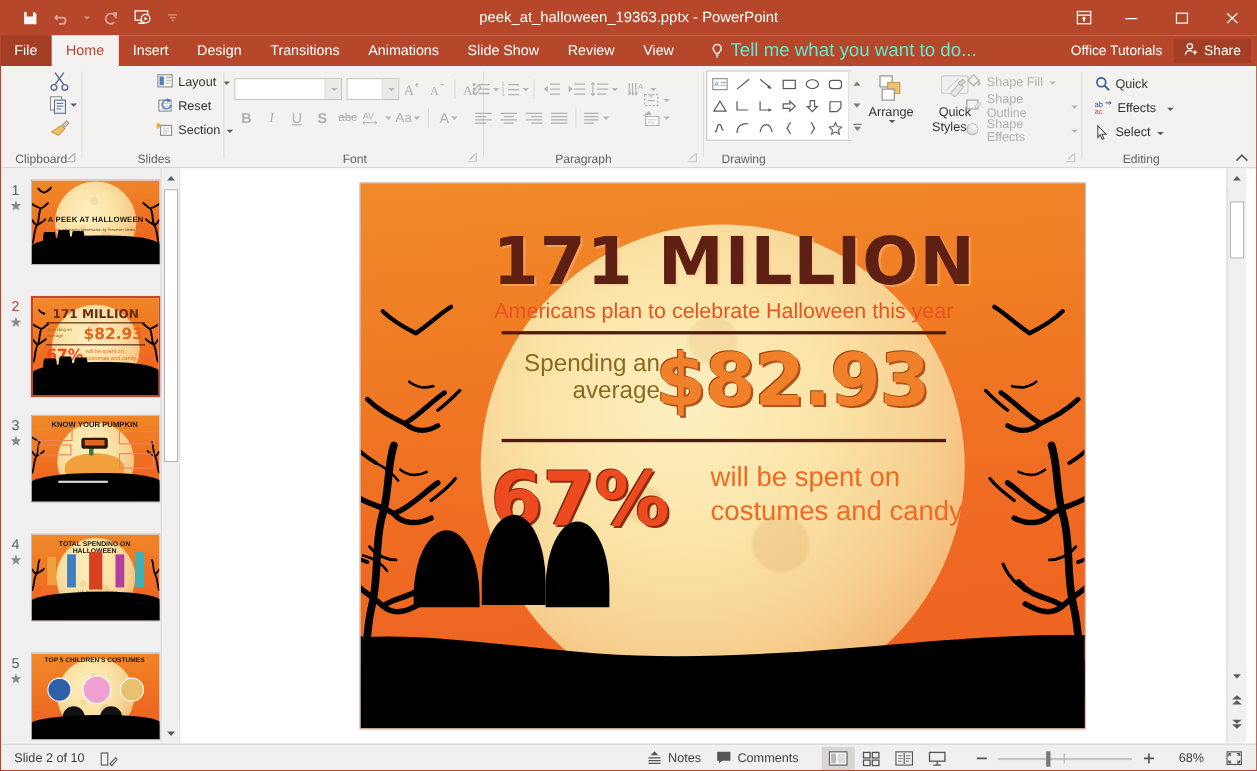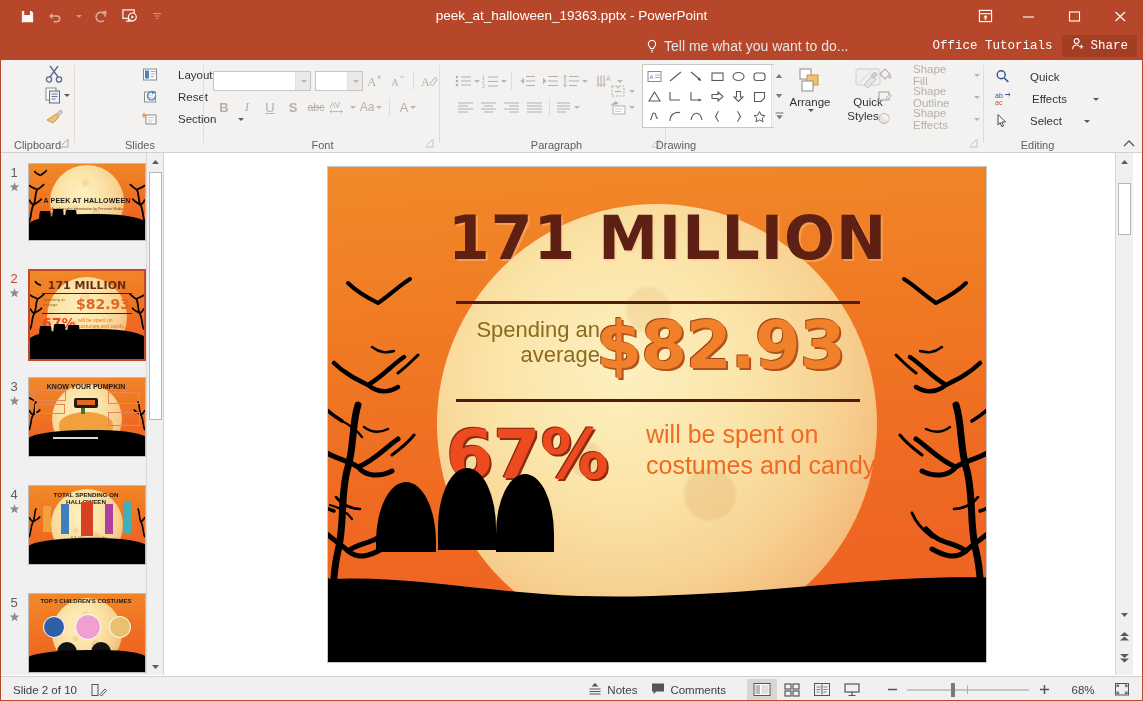--- a/index.html
+++ b/index.html
@@ -24,40 +24,40 @@
   .wctrls{position:absolute;right:0;top:0;height:32px;display:flex;align-items:center;}
   .wbtn{width:46px;height:32px;display:flex;align-items:center;justify-content:center;color:#fff;}
   .wbtn.ribopt{width:40px;}
 
   
   .tabrow{position:absolute;left:0;top:32px;width:1143px;height:28px;background:#b7472a;}
   .tabs{position:absolute;left:0;top:0;display:flex;height:28px;align-items:flex-end;}
   .tab{height:28px;line-height:28px;padding:0 13px;color:#fff;font-size:13px;cursor:default;}
   .tab.active{background:#f3f2f1;color:#b7472a;}
   .tab.file{background:#a33d23;}
-  .tellme{position:absolute;left:640px;top:0;height:28px;line-height:28px;color:#e5e5e5;
-    font-size:14px;display:flex;align-items:center;gap:6px;padding:0 6px;}
+  .tellme{position:absolute;left:640px;top:0;height:28px;line-height:28px;color:#5eead4;
+    font-size:17px;display:flex;align-items:center;gap:6px;padding:0 6px;}
   .tellme .bulb{display:flex;align-items:center;}
-  .tbr-right{position:absolute;right:4px;top:0;height:28px;display:flex;align-items:center;gap:0;font-family:Liberation Mono, monospace;}
+  .tbr-right{position:absolute;right:4px;top:0;height:28px;display:flex;align-items:center;gap:0;}
   .officetut{color:#fff;font-size:12.5px;padding:0 10px;height:28px;line-height:28px;}
   .sharebtn{display:flex;align-items:center;gap:5px;color:#fff;font-size:12.5px;
     background:#a33d23;height:22px;padding:0 9px;border-radius:1px;margin-right:2px;}
 
   
   .ribbon{position:absolute;left:0;top:60px;width:1143px;height:92px;background:#f3f2f1;
     border-bottom:1px solid #d4d0cd;}
   .grp{position:absolute;top:0;height:92px;}
   .grp .glabel{position:absolute;bottom:1px;width:100%;text-align:center;font-size:11px;color:#5f5f5f;}
   .grp .gdiv{position:absolute;right:0;top:5px;width:1px;height:78px;background:#dfdcd9;}
   .dlg{position:absolute;bottom:3px;right:4px;width:12px;height:12px;opacity:.7;}
 
   .bigbtn{display:flex;flex-direction:column;align-items:center;justify-content:flex-start;
     width:56px;padding-top:4px;cursor:default;}
   .bigbtn .blabel{font-size:11.5px;color:#333;text-align:center;line-height:13px;margin-top:1px;}
-  .smbtn{display:flex;align-items:center;gap:20px;height:22px;padding:0 4px;cursor:default;font-size:11.5px;color:#333;}
+  .smbtn{display:flex;align-items:center;gap:4px;height:22px;padding:0 4px;cursor:default;font-size:11.5px;color:#333;}
   .smbtn.dis,.dis{color:#b3b0ad;}
   .caret{display:inline-block;width:0;height:0;border-left:3.5px solid transparent;
     border-right:3.5px solid transparent;border-top:3.5px solid #5a5a5a;margin-left:2px;}
   .caret.dim{border-top-color:#b9b6b3;}
   .iconbox{display:flex;align-items:center;justify-content:center;}
 
   
   .ctlrow{display:flex;align-items:center;gap:1px;}
   .combo{height:20px;border:1px solid #c8c6c4;background:#fff;display:flex;align-items:center;
     justify-content:flex-end;box-sizing:border-box;}
@@ -215,20 +215,31 @@
       </div>
       <div class="wbtn close">
         <svg width="13" height="11" viewBox="0 0 13 11">
             <path d="M1.5 1 11 10M11 1 1.5 10" stroke="#fff" stroke-width="1.15"></path>
           </svg>
       </div>
     </div>
   </div>
 
   <div class="tabrow">
+    <div class="tabs">
+      <div class="tab file">File</div>
+      <div class="tab active">Home</div>
+      <div class="tab">Insert</div>
+      <div class="tab">Design</div>
+      <div class="tab">Transitions</div>
+      <div class="tab">Animations</div>
+      <div class="tab">Slide Show</div>
+      <div class="tab">Review</div>
+      <div class="tab">View</div>
+    </div>
 
     <div class="tellme">
       <span class="bulb">
         <svg width="12" height="15" viewBox="0 0 12 15">
             <path d="M6 1.3a3.7 3.7 0 0 1 2.4 6.5c-.6.6-.9 1-.9 1.7h-3c0-.7-.3-1.1-.9-1.7A3.7 3.7 0 0 1 6 1.3z" fill="none" stroke="#fff" stroke-width="1.1"></path>
             <path d="M4.8 11.2h2.4M5.2 13h1.6" stroke="#fff" stroke-width="1.1"></path>
           </svg>
       </span>
       <span>Tell me what you want to do...</span>
     </div>
@@ -390,21 +401,21 @@
       <div class="glabel">Font</div>
       <div class="dlg">
         <svg width="10" height="10" viewBox="0 0 10 10">
             <path d="M1 9h8V1" fill="none" stroke="#b0aeac" stroke-width="1"></path>
             <path d="M8 2 3 7" stroke="#b0aeac" stroke-width="1"></path>
           </svg>
       </div>
       <div class="gdiv"></div>
     </div>
 
-    <div class="grp" style="left:447px;width:219px;">
+    <div class="grp" style="left:421px;width:219px;">
       <div class="ctlrow" style="position:absolute;left:7px;top:10px;">
         <div class="tinybtn dis" style="width:26px;">
           <svg width="17" height="14" viewBox="0 0 17 14">
               <circle cx="2" cy="3" r="1.3" fill="#b3b0ad"></circle>
               <circle cx="2" cy="7" r="1.3" fill="#b3b0ad"></circle>
               <circle cx="2" cy="11" r="1.3" fill="#b3b0ad"></circle>
               <path d="M6 3h10M6 7h10M6 11h10" stroke="#b3b0ad" stroke-width="1.2"></path>
             </svg>
           <span class="caret dim"></span>
         </div>
@@ -941,20 +952,21 @@
             <path d="M-14 424c-8-6-16-14-20-24M6 344c-12-4-22-12-30-22M14 254c-10-6-20-14-26-24" stroke-width="3.5"></path>
             <path d="M54 370c8-6 16-14 20-24M64 288c8-6 16-12 22-20M70 206c8-6 14-12 20-18" stroke-width="3"></path>
             <path d="M-2 410c6 8 14 12 22 14M8 330c6 8 16 12 24 12" stroke-width="2.6"></path>
             <path d="M36 260c8 6 16 6 24 2M44 180c8 6 14 6 22 4" stroke-width="2.4"></path>
           </g>
         </svg>
       </div>
 
       <div class="sl-content">
         <div class="sl-num1">171 MILLION</div>
+        <div class="sl-sub1">Americans plan to celebrate Halloween this year</div>
         <div class="rule" style="left:128px;top:134px;width:404px;"></div>
 
         <div class="sl-lab2">
           <span>Spending an</span><br>
           <span>average</span>
         </div>
         <div class="sl-num2">$82.93</div>
         <div class="rule" style="left:128px;top:232px;width:404px;"></div>
 
         <div class="sl-num3">67%</div>

